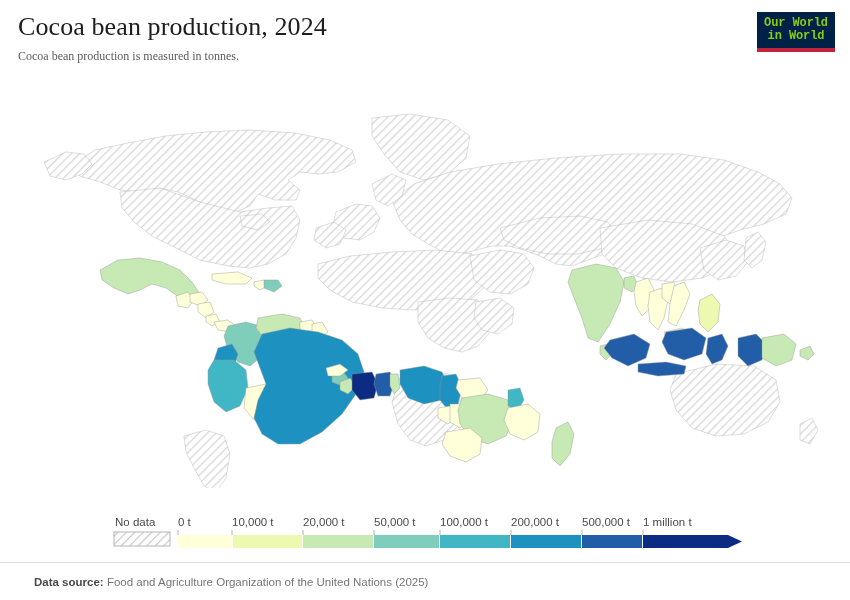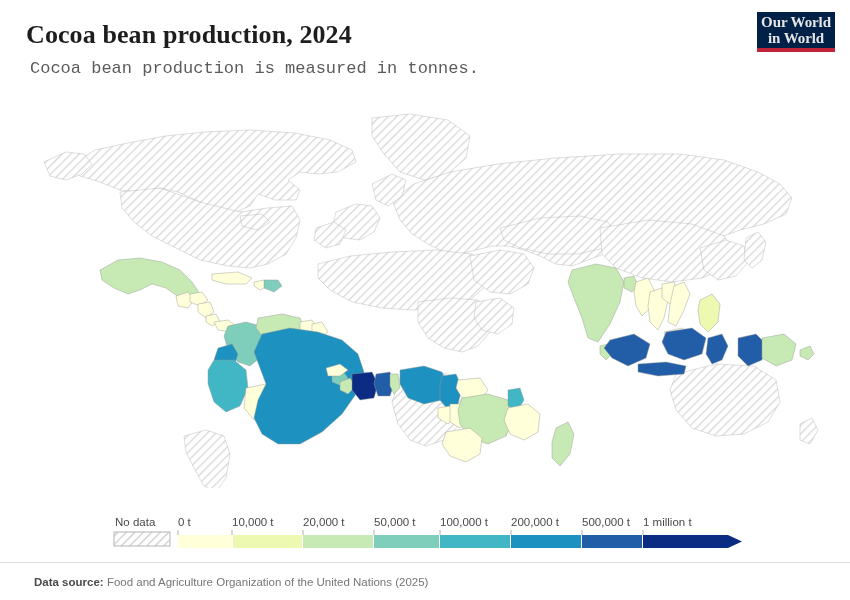--- a/index.html
+++ b/index.html
@@ -19,55 +19,55 @@
   
   #header {
     position: absolute;
     left: 18px;
     top: 12px;
     right: 18px;
   }
   #chart-title {
     font-family: "Liberation Serif", serif;
     font-size: 26px;
-    font-weight: 700;
+    font-weight: 400;
     color: #1d1d1d;
     letter-spacing: .1px;
-    margin: 8px;
+    margin: 0;
     line-height: 1.15;
   }
   #chart-subtitle {
-    font-family: Liberation Mono, monospace;
-    font-size: 17px;
+    font-family: Liberation Serif, serif;
+    font-size: 12px;
     color: #5b5b5b;
-    margin: 7px 0 0 12px;
+    margin: 7px 0 0 0;
     line-height: 1.25;
   }
 
   
   #owid-logo {
     position: absolute;
     right: 15px;
     top: 12px;
     width: 78px;
     height: 40px;
     background: #002147;
     border-bottom: 4px solid #c0233a;
     box-sizing: border-box;
     display: flex;
     flex-direction: column;
     align-items: center;
     justify-content: center;
     line-height: 1.08;
   }
   #owid-logo span {
-    color: #e5e5e5;
-    font-size: 15px;
+    color: #84cc16;
+    font-size: 12px;
     font-weight: 700;
-    font-family: Liberation Serif, serif;
+    font-family: Liberation Mono, monospace;
     letter-spacing: -0.1px;
   }
 
   
   #map-area {
     position: absolute;
     left: 0;
     top: 88px;
     width: 850px;
     height: 400px;

